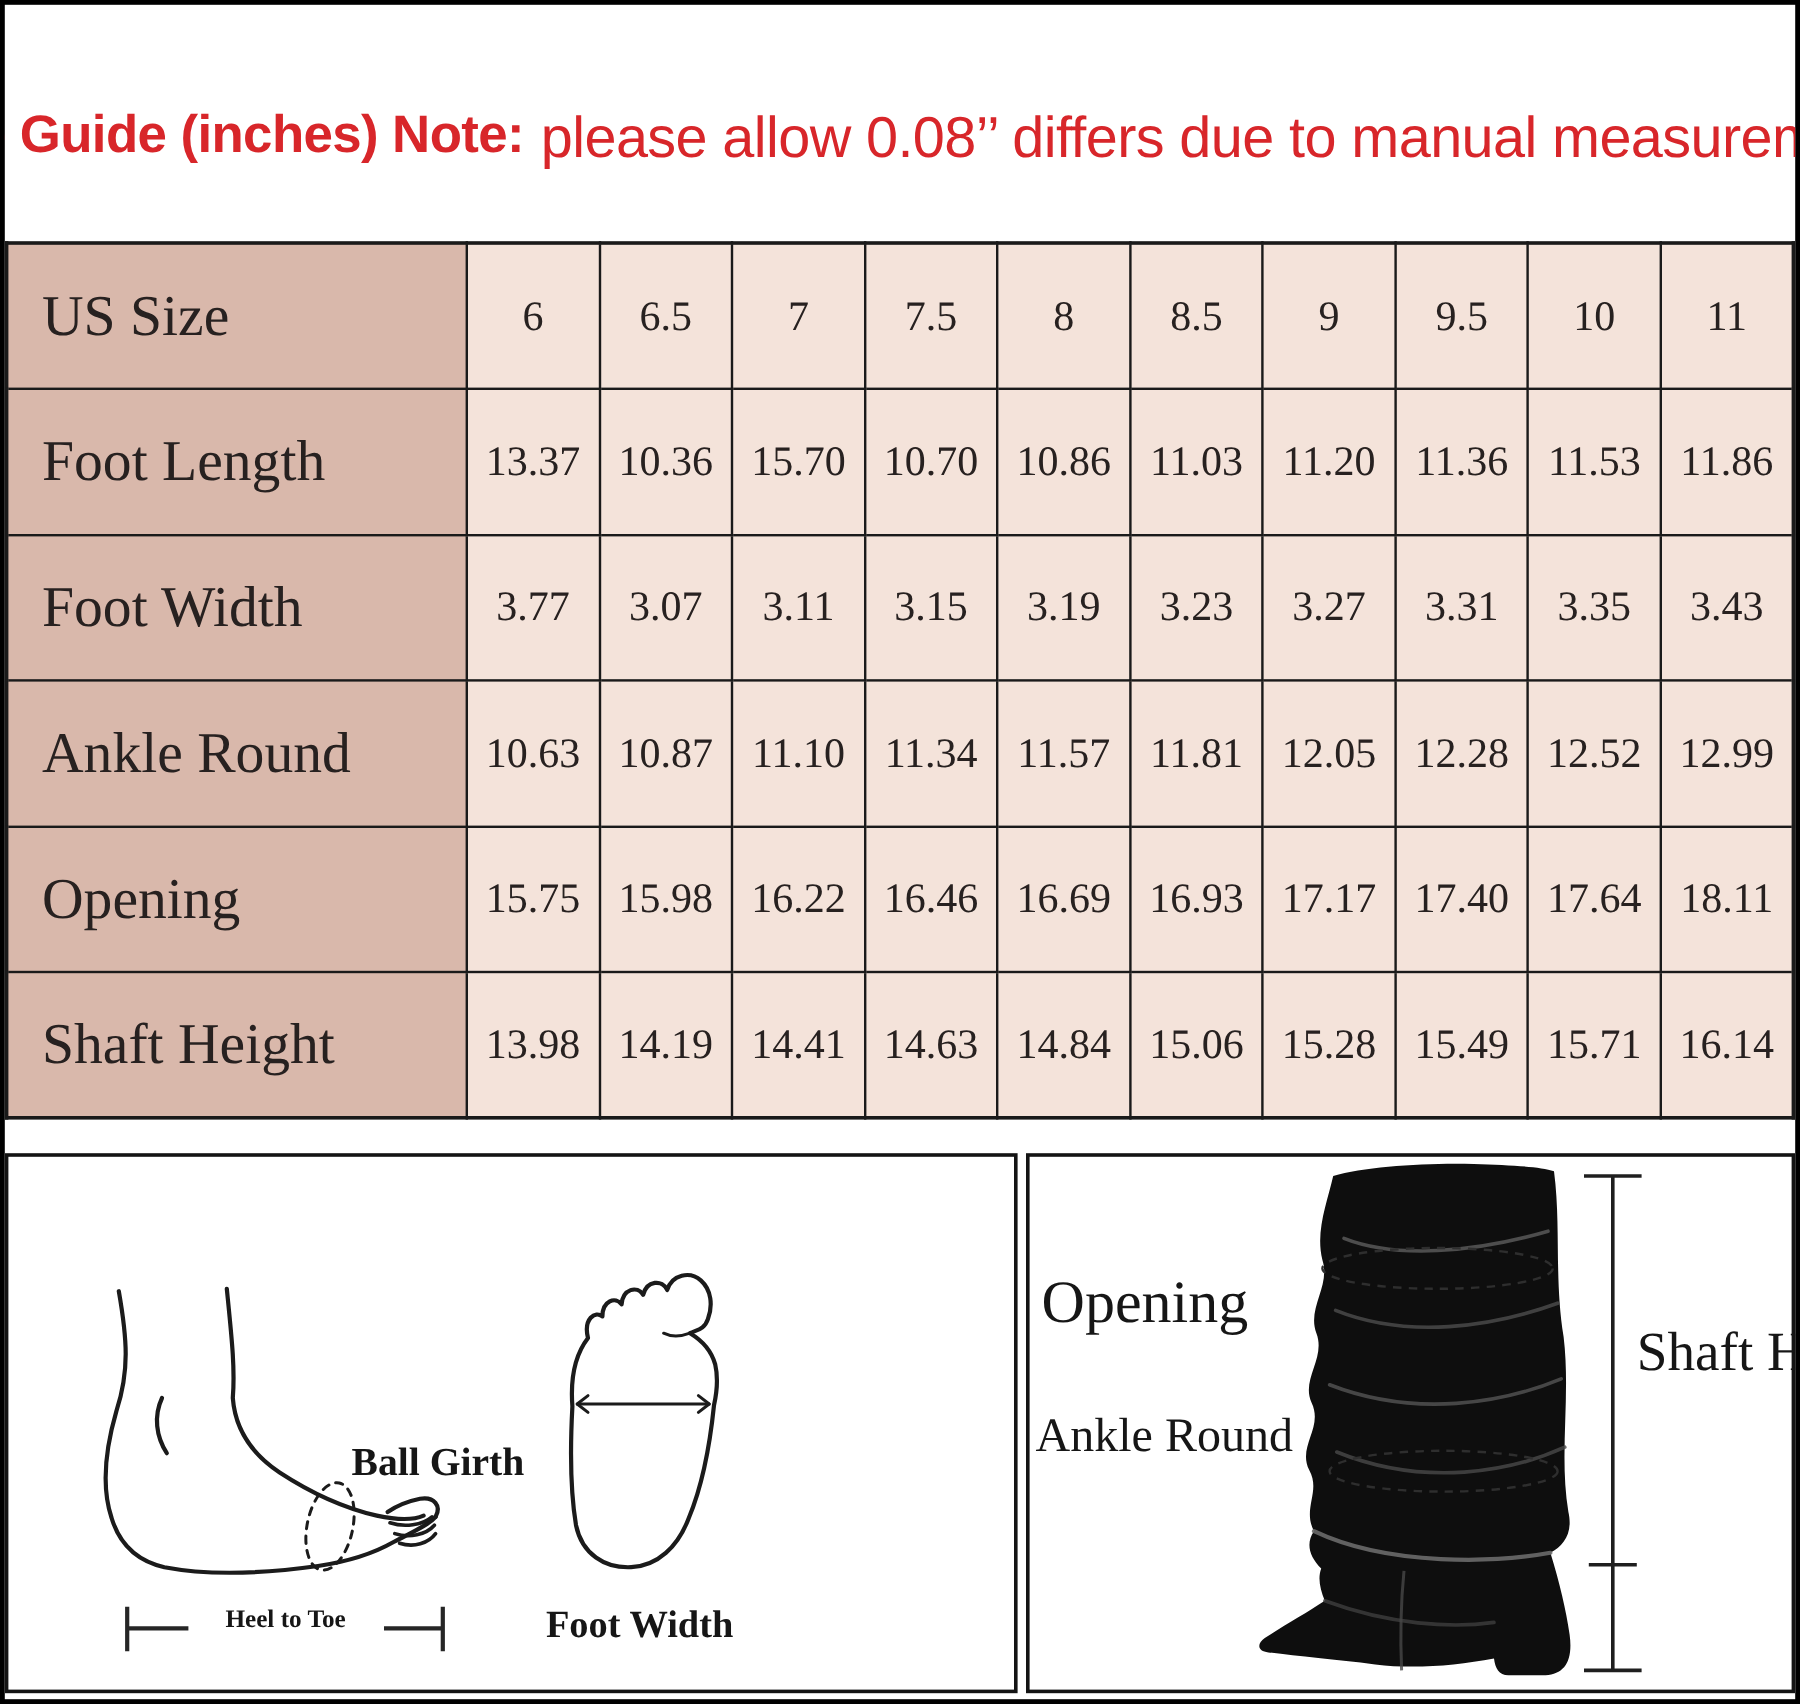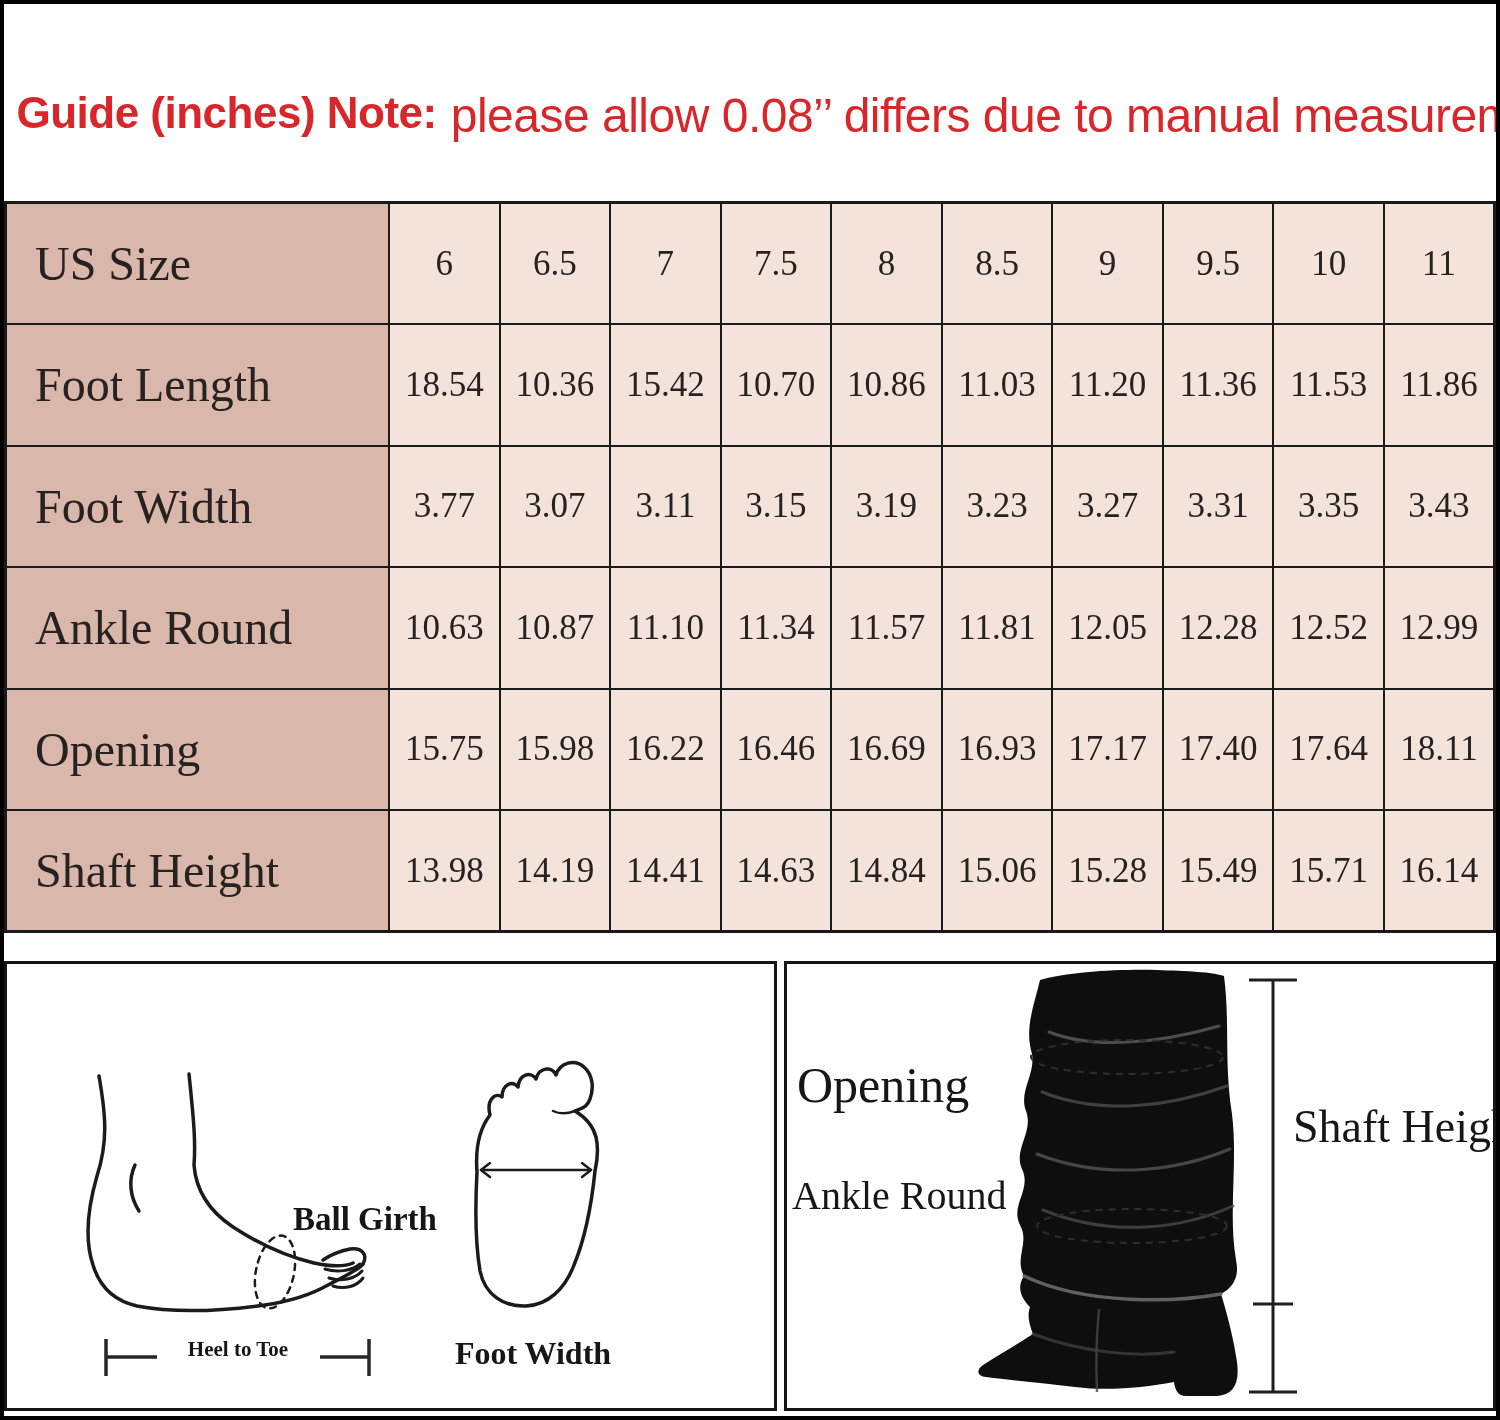--- a/index.html
+++ b/index.html
@@ -55,21 +55,21 @@
     position:absolute; left:0; top:957px; width:1492px; height:450px;
     display:flex; gap:7px;
   }
   .panel {
     position:relative;
     box-sizing:border-box;
     border:3px solid #141414;
     background:#ffffff;
     height:450px;
   }
-  .panel.left  { width:773px; }
+  .panel.left  { width:844px; }
   .panel.right { width:756px; flex:1; }
   .panel svg { position:absolute; top:0; left:0; }
 
   .diagram-label {
     position:absolute;
     color:#161616;
     line-height:1.08;
     white-space:nowrap;
     font-family:"Liberation Serif","DejaVu Serif",serif;
   }
@@ -103,23 +103,23 @@
           <td>7.5</td>
           <td>8</td>
           <td>8.5</td>
           <td>9</td>
           <td>9.5</td>
           <td>10</td>
           <td>11</td>
         </tr>
         <tr>
           <th>Foot Length</th>
-          <td>18.54</td>
+          <td>13.37</td>
           <td>10.36</td>
-          <td>15.42</td>
+          <td>15.70</td>
           <td>10.70</td>
           <td>10.86</td>
           <td>11.03</td>
           <td>11.20</td>
           <td>11.36</td>
           <td>11.53</td>
           <td>11.86</td>
         </tr>
         <tr>
           <th>Foot Width</th>

